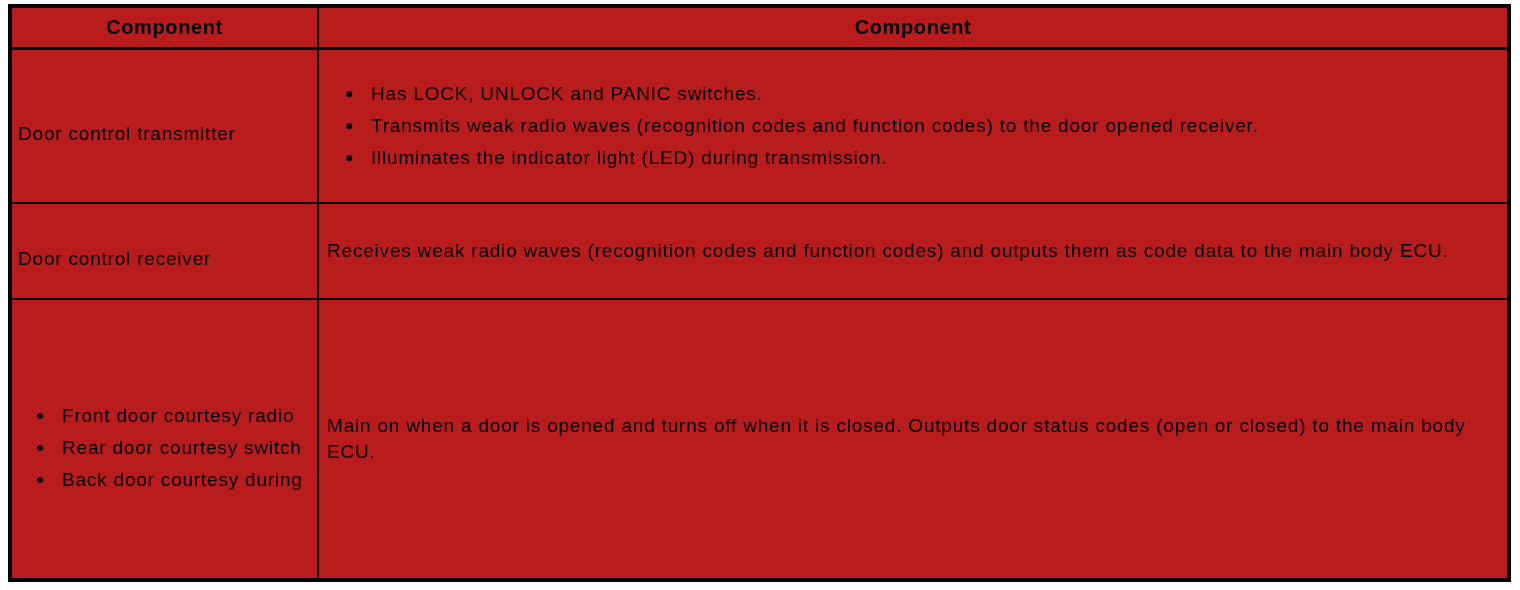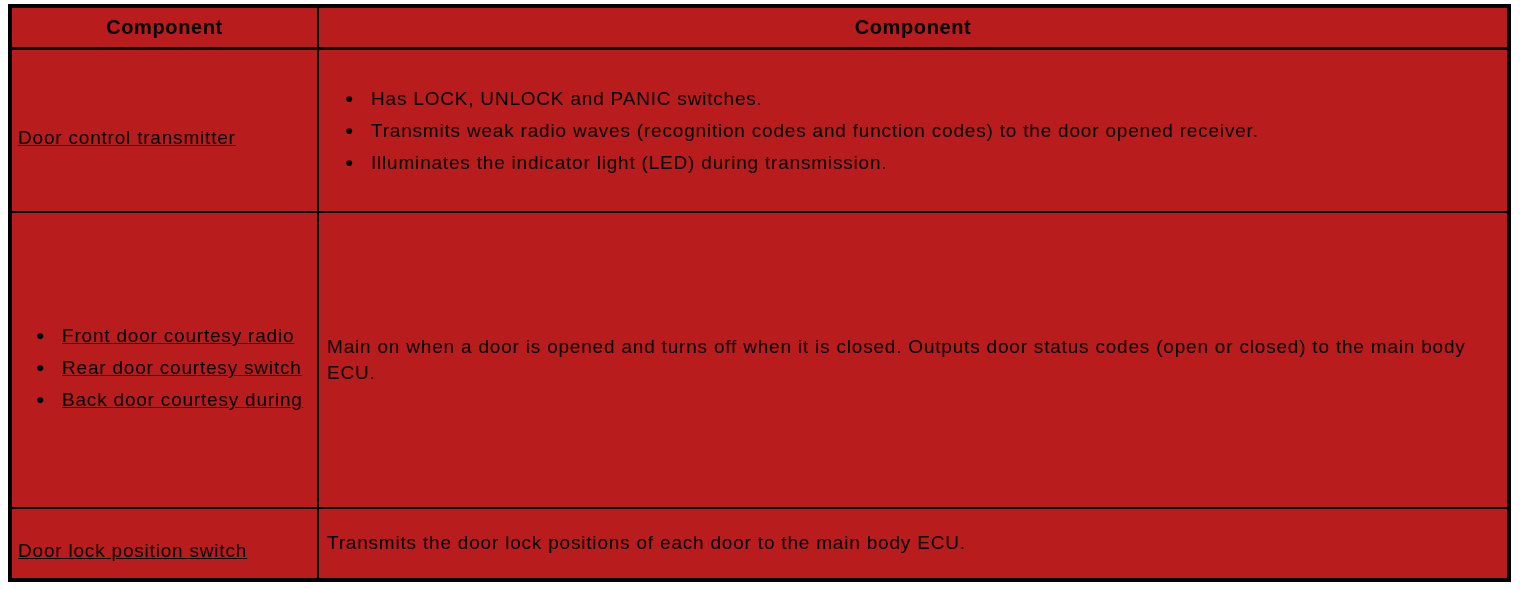--- a/index.html
+++ b/index.html
@@ -31,21 +31,21 @@
     font-weight: bold;
     text-align: center;
     letter-spacing: 0.6px;
     border-bottom: 3px solid #000000;
     padding: 0;
   }
   td {
     font-size: 19px;
     letter-spacing: 0.8px;
   }
-  td.component { padding: 18px 4px 2px 6px; text-decoration: underline; }
+  td.component { padding: 18px 4px 2px 6px; }
   td.function  { padding: 2px 12px 2px 8px; }
   p.cell-text { margin: 0; line-height: 26px; }
   ul.bullets { list-style: none; margin: 0; padding: 0; }
   ul.bullets li {
     position: relative;
     padding-left: 44px;
     line-height: 31px;
     margin: 1px 0;
   }
   ul.bullets li .bullet {
@@ -94,20 +94,28 @@
               <span>Transmits weak radio waves (recognition codes and function codes) to the door opened receiver.</span>
             </li>
             <li>
               <span class="bullet">●</span>
               <span>Illuminates the indicator light (LED) during transmission.</span>
             </li>
           </ul>
         </td>
       </tr>
 
+      <tr class="r1">
+        <td class="component">
+          <p class="cell-text">Door control receiver</p>
+        </td>
+        <td class="function">
+          <p class="cell-text">Receives weak radio waves (recognition codes and function codes) and outputs them as code data to the main body ECU.</p>
+        </td>
+      </tr>
 
       <tr class="r2">
         <td class="component">
           <ul class="bullets">
             <li>
               <span class="bullet">●</span>
               <span>Front door courtesy radio</span>
             </li>
             <li>
               <span class="bullet">●</span>
@@ -118,25 +126,17 @@
               <span>Back door courtesy during</span>
             </li>
           </ul>
         </td>
         <td class="function">
           <p class="cell-text">Main on when a door is opened and turns off when it is closed. Outputs door status codes (open or closed) to the main body ECU.</p>
         </td>
       </tr>
 
 
-      <tr class="r4">
-        <td class="component">
-          <p class="cell-text">Door lock position switch</p>
-        </td>
-        <td class="function">
-          <p class="cell-text">Transmits the door lock positions of each door to the main body ECU.</p>
-        </td>
-      </tr>
 
 
     </tbody>
   </table>
 </div>
 
 </body></html>

